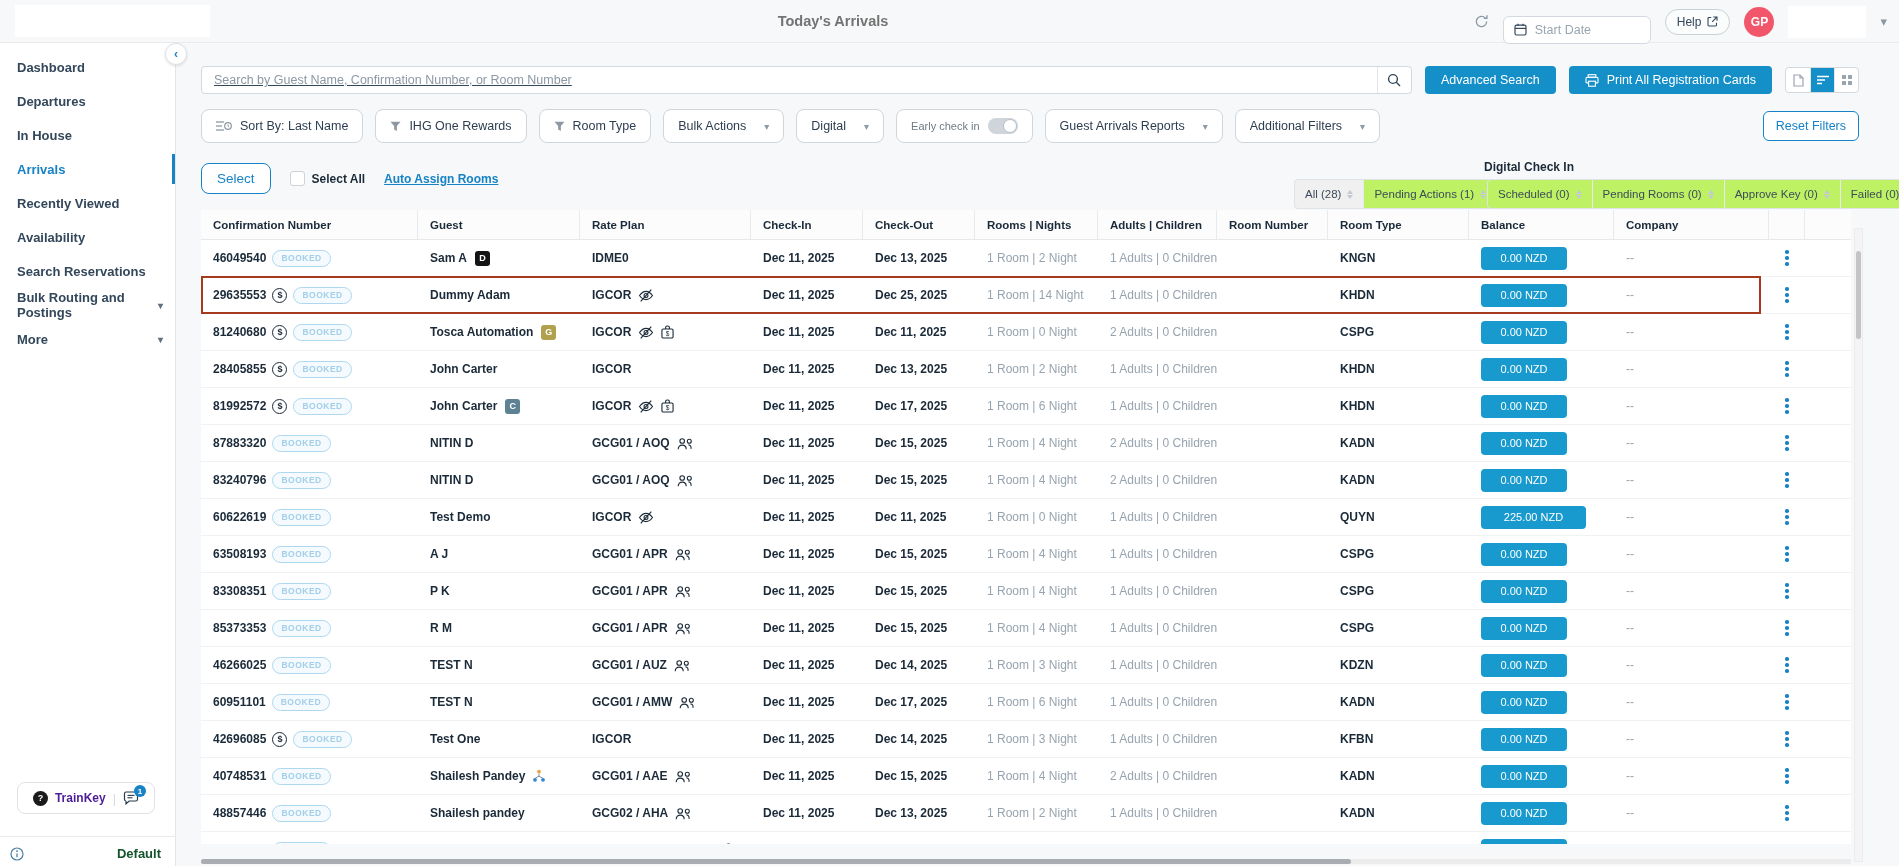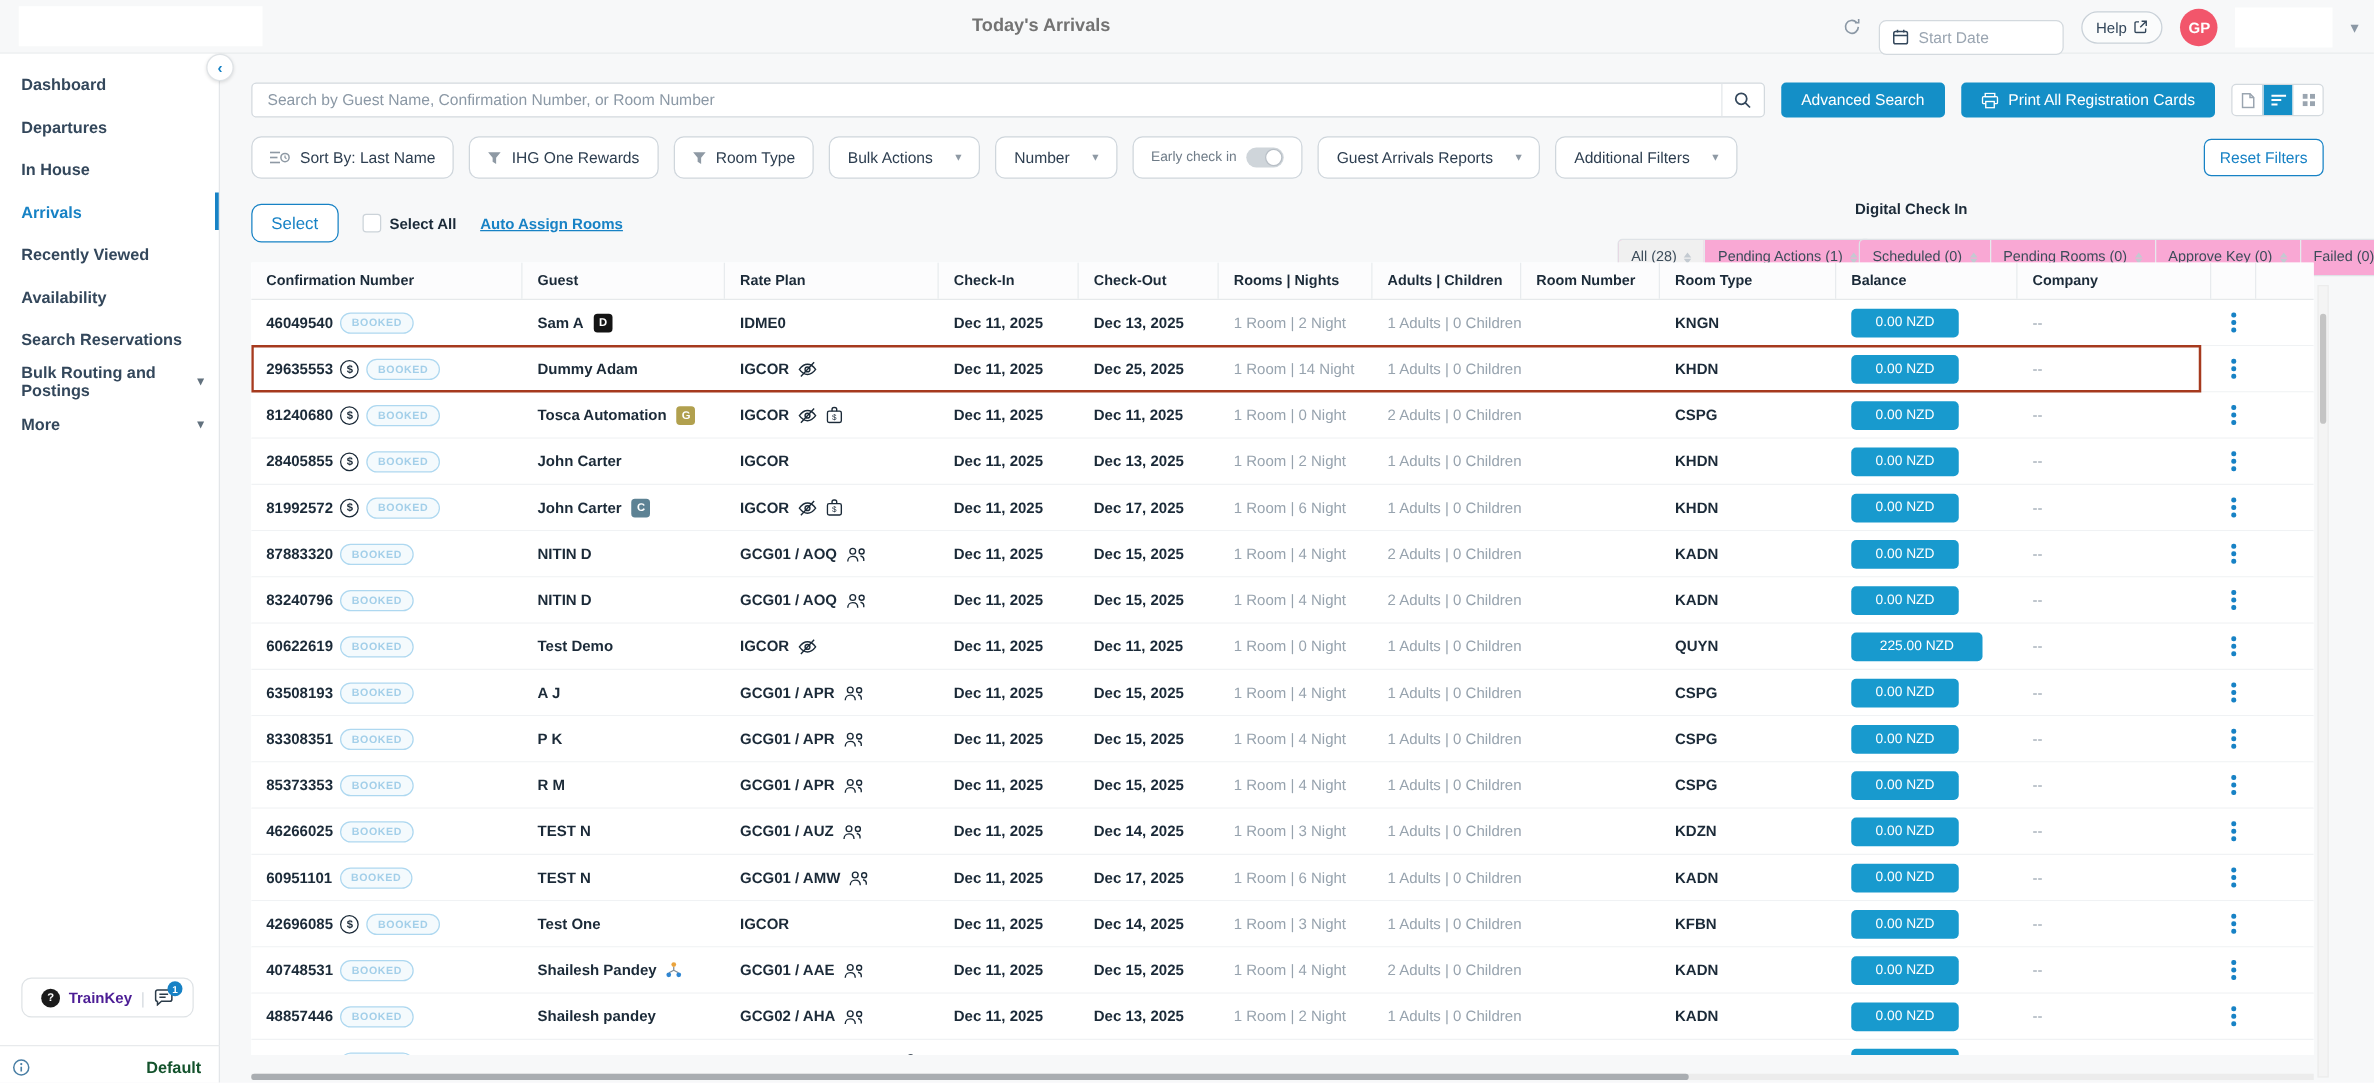--- a/index.html
+++ b/index.html
@@ -49,21 +49,21 @@
   .side-divider { position:absolute; left:0; bottom:29px; width:176px; height:1px; background:#e8eaec; }
   .side-bottom { position:absolute; left:10px; right:14px; bottom:5px; display:flex; align-items:center; justify-content:space-between; }
   .default-link { color:#14532d; font-size:13px; font-weight:600; cursor:pointer; }
 
   
   .main { position:absolute; top:43px; left:176px; width:1723px; height:823px; }
   .search-row { position:absolute; top:23px; left:25px; right:40px; display:flex; align-items:center; gap:13px; }
   .search-box { flex:1; height:28px; background:#fff; border:1px solid #d3d9de; border-radius:4px;
     display:flex; align-items:center; }
   .search-box input { flex:1; border:none; outline:none; font-size:12.5px; padding:0 12px;
-    font-family:"Liberation Sans", sans-serif; color:#33475b; background:transparent; }
+    font-family:"Liberation Sans", sans-serif; color:#33475b; background:transparent;text-decoration:underline; }
   .search-box input::placeholder { color:#8b98a5; }
   .search-mag { width:34px; height:100%; border-left:1px solid #e3e7ea; display:flex; align-items:center; justify-content:center; cursor:pointer; }
   .btn-primary { height:28px; background:#148fc7; border:none; border-radius:4px; color:#fff;
     font-size:12.5px; font-family:"Liberation Sans", sans-serif; padding:0 16px; cursor:pointer;
     display:flex; align-items:center; gap:8px; white-space:nowrap; }
   .view-toggle { height:26px; background:#fff; border:1px solid #d3d9de; border-radius:4px; display:flex; overflow:hidden; }
   .vt-seg { width:24px; display:flex; align-items:center; justify-content:center; cursor:pointer; }
   .vt-seg + .vt-seg { border-left:1px solid #e3e7ea; }
   .vt-seg.active { background:#148fc7; }
 
@@ -80,21 +80,21 @@
 
   .select-row { position:absolute; top:120px; left:25px; display:flex; align-items:center; gap:19px; }
   .select-btn { height:31px; background:#fff; border:1.5px solid #1782c5; border-radius:8px; color:#1782c5;
     font-size:13.5px; font-family:"Liberation Sans", sans-serif; padding:0 15px; cursor:pointer; }
   .selall { display:flex; align-items:center; gap:7px; cursor:pointer; }
   .checkbox { width:15px; height:15px; background:#fff; border:1px solid #ccd3d9; border-radius:3px; }
   .selall .lbl { font-size:12px; font-weight:700; color:#1b2a38; }
   .autoassign { font-size:12px; font-weight:600; color:#1782c5; text-decoration:underline; cursor:pointer; }
 
   .dci-label { position:absolute; top:117px; left:1308px; font-size:12px; font-weight:700; color:#1b2a38; }
-  .seg-group { position:absolute; top:148px; height:30px; background:#f9a8d4; border:1px solid #dfe3e7;
+  .seg-group { position:absolute; top:136px; height:30px; background:#bef264; border:1px solid #dfe3e7;
     border-radius:4px; display:flex; overflow:hidden; }
   .seg { display:flex; align-items:center; gap:6px; padding:0 10px; font-size:11.5px; color:#3c4c5a; cursor:pointer; white-space:nowrap; }
   .seg + .seg { border-left:1px solid #e6eaed; }
   .seg.active { background:#f0f0f0; }
   .sort-arrows { display:flex; flex-direction:column; gap:1px; }
   .sort-arrows i { width:0; height:0; border-left:3px solid transparent; border-right:3px solid transparent; }
   .sort-arrows .up { border-bottom:4px solid #c3cad1; }
   .sort-arrows .dn { border-top:4px solid #c3cad1; }
 
   
@@ -310,21 +310,21 @@
             <path d="M.5.8h10L6.9 5.1v5l-2.8-1.7V5.1z" fill="#8e99a4"></path>
           </svg>
         </span>
         <span>Room Type</span>
       </div>
       <div class="chip">
         <span>Bulk Actions</span>
         <span class="chev">▾</span>
       </div>
       <div class="chip">
-        <span>Number</span>
+        <span>Digital</span>
         <span class="chev">▾</span>
       </div>
       <div class="chip toggle-chip">
         <span>Early check in</span>
         <span class="toggle">
           <span class="knob"></span>
         </span>
       </div>
       <div class="chip">
         <span>Guest Arrivals Reports</span>

